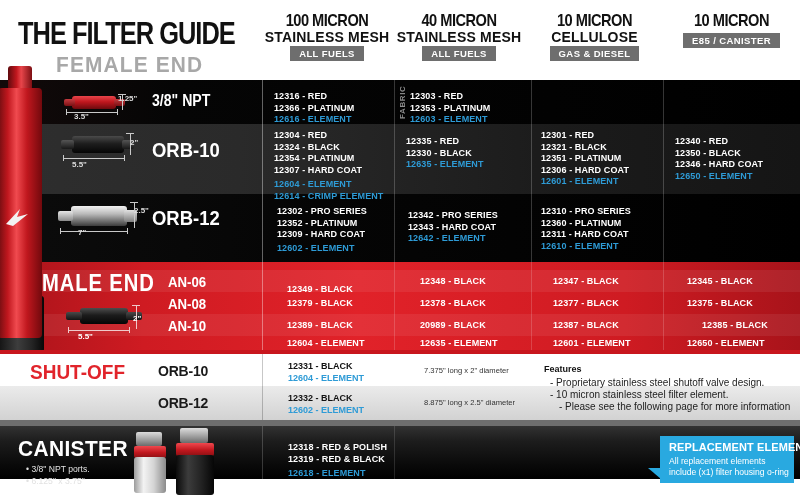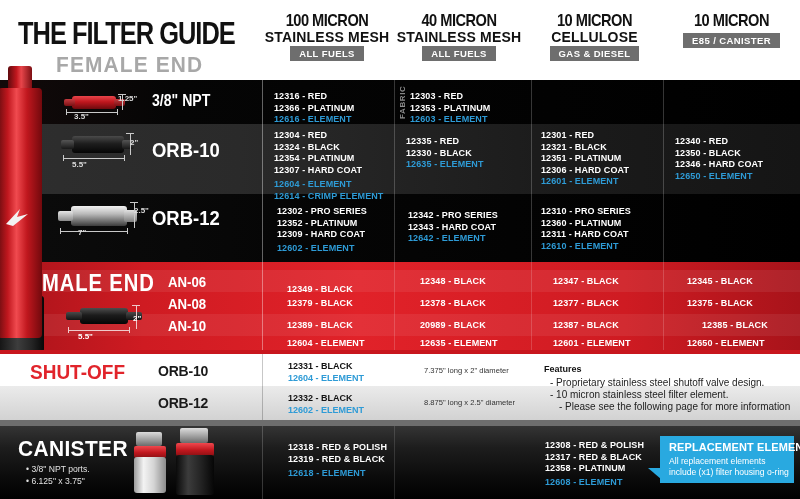--- a/index.html
+++ b/index.html
@@ -68,21 +68,21 @@
   .mrow.alt { background:rgba(255,255,255,0.07); }
 
   
   #shutband { top:350px; height:70px; background:#ffffff; }
   .sr1 { position:absolute; left:0; top:4px; width:800px; height:32px; background:#ffffff; }
   .sr2 { position:absolute; left:0; top:36px; width:800px; height:34px;
          background:linear-gradient(180deg,#ebebeb 0%, #dcdcdc 60%, #d2d2d2 100%); }
   .redstripe { position:absolute; left:0; top:0; width:800px; height:4px; background:#c8161d; }
 
   
-  #canband { top:420px; height:79px;
+  #canband { top:420px; height:59px;
     background:linear-gradient(180deg,#3b3b3b 0%, #1d1d1d 35%, #0a0a0a 75%, #000 100%); }
   .greystripe { position:absolute; left:0; top:0; width:800px; height:6px; background:#6e6e6e; }
 
   .shutoff-title { position:absolute; font-size:20px; font-weight:bold; color:#e1242b;
      letter-spacing:0px; transform:scaleX(0.95); transform-origin:left center; white-space:nowrap; }
   .shut-rowlabel { position:absolute; font-size:14px; font-weight:bold; color:#1a1a1a;
      letter-spacing:-0.2px; white-space:nowrap; }
   .shut-cell { position:absolute; font-size:9px; font-weight:bold; line-height:11.5px; color:#111; white-space:nowrap; }
   .shut-cell .el { color:#2e9bd6; }
   .dim-note { position:absolute; font-size:7.6px; color:#333; white-space:nowrap; }
@@ -384,26 +384,20 @@
       <div class="can-cap" style="left:6px; top:15px; width:38px; height:13px;"></div>
       <div class="can-cyl" style="left:6px; top:27px; width:38px; height:40px;
            background:linear-gradient(90deg,#0a0a0a 0%,#3c3c3c 32%,#232323 66%,#060606 100%);"></div>
     </div>
 
     <div class="cell" style="left:288px; top:22px;">
       <div>12318 - RED &amp; POLISH</div>
       <div>12319 - RED &amp; BLACK</div>
       <div class="el" style="margin-top:3px;">12618 - ELEMENT</div>
     </div>
-    <div class="cell" style="left:545px; top:20px;">
-      <div>12308 - RED &amp; POLISH</div>
-      <div>12317 - RED &amp; BLACK</div>
-      <div>12358 - PLATINUM</div>
-      <div class="el" style="margin-top:2px;">12608 - ELEMENT</div>
-    </div>
 
     <div class="callout-tail" style="left:648px; top:48px;"></div>
     <div class="callout" style="left:660px; top:16px; width:134px;">
       <div class="ct">REPLACEMENT ELEMENTS</div>
       <div class="cb">All replacement elements</div>
       <div class="cb" style="margin-top:0;">include (x1) filter housing o-ring</div>
     </div>
   </div>
 
   <div class="bigfilter">

